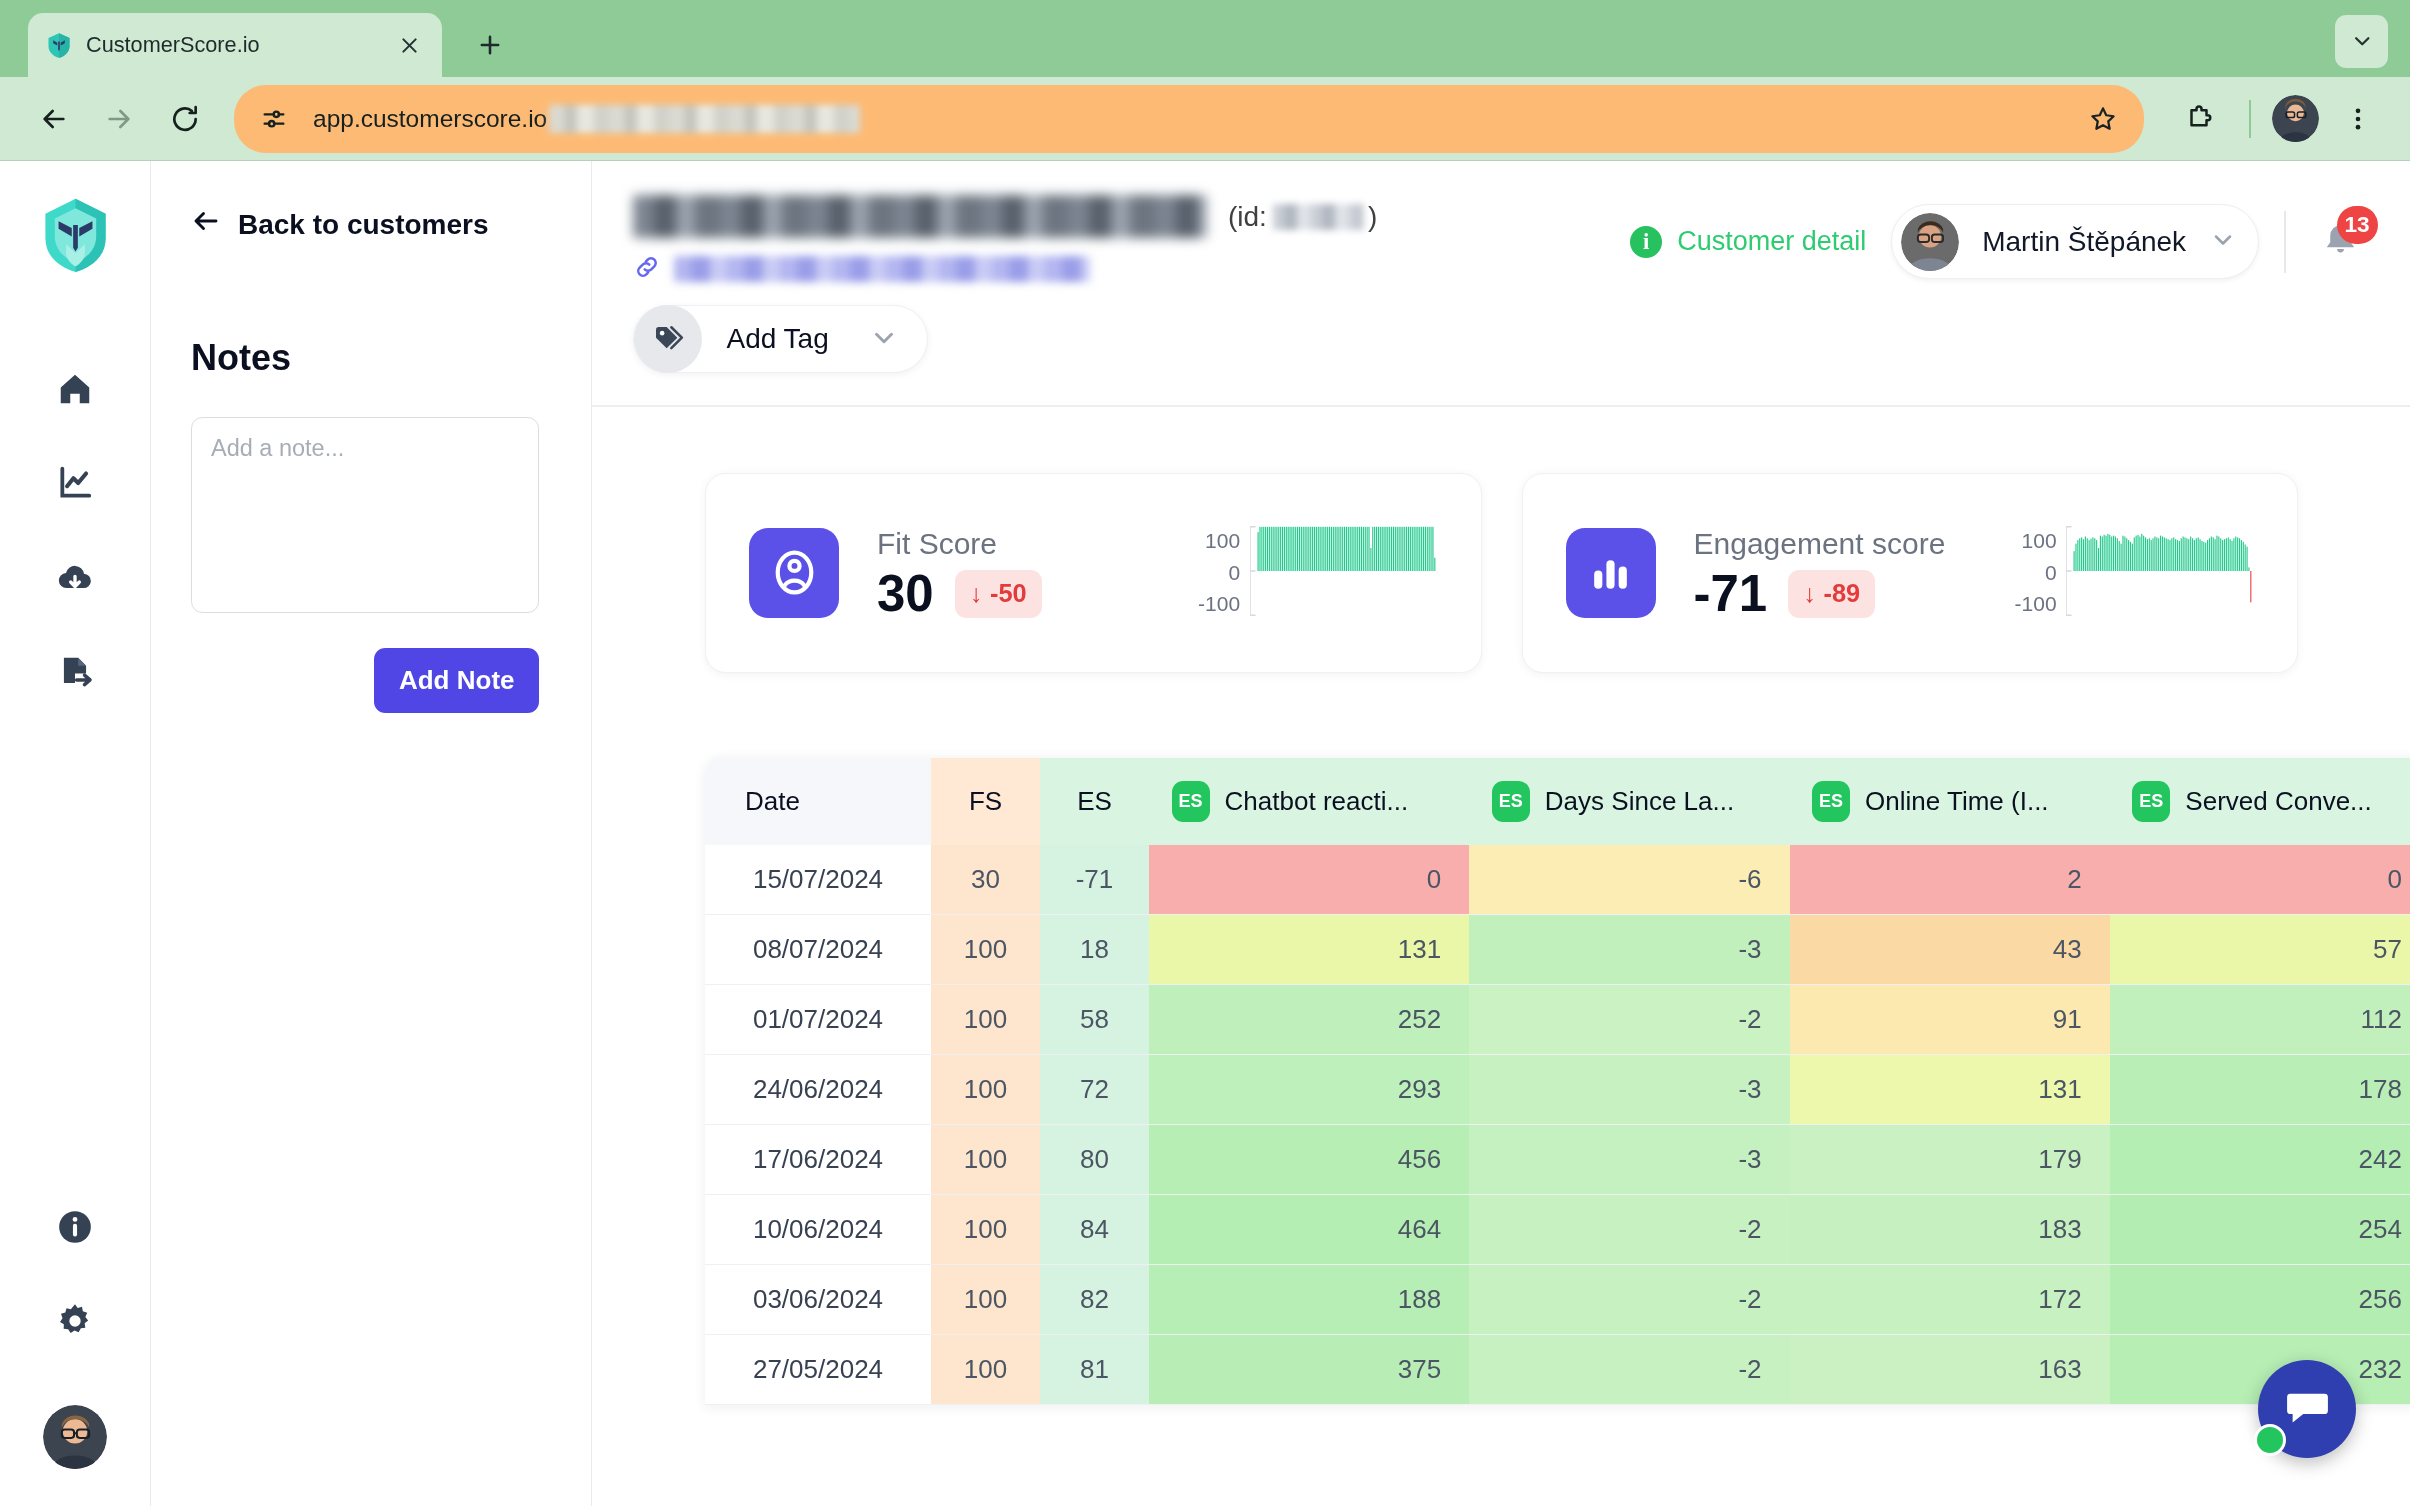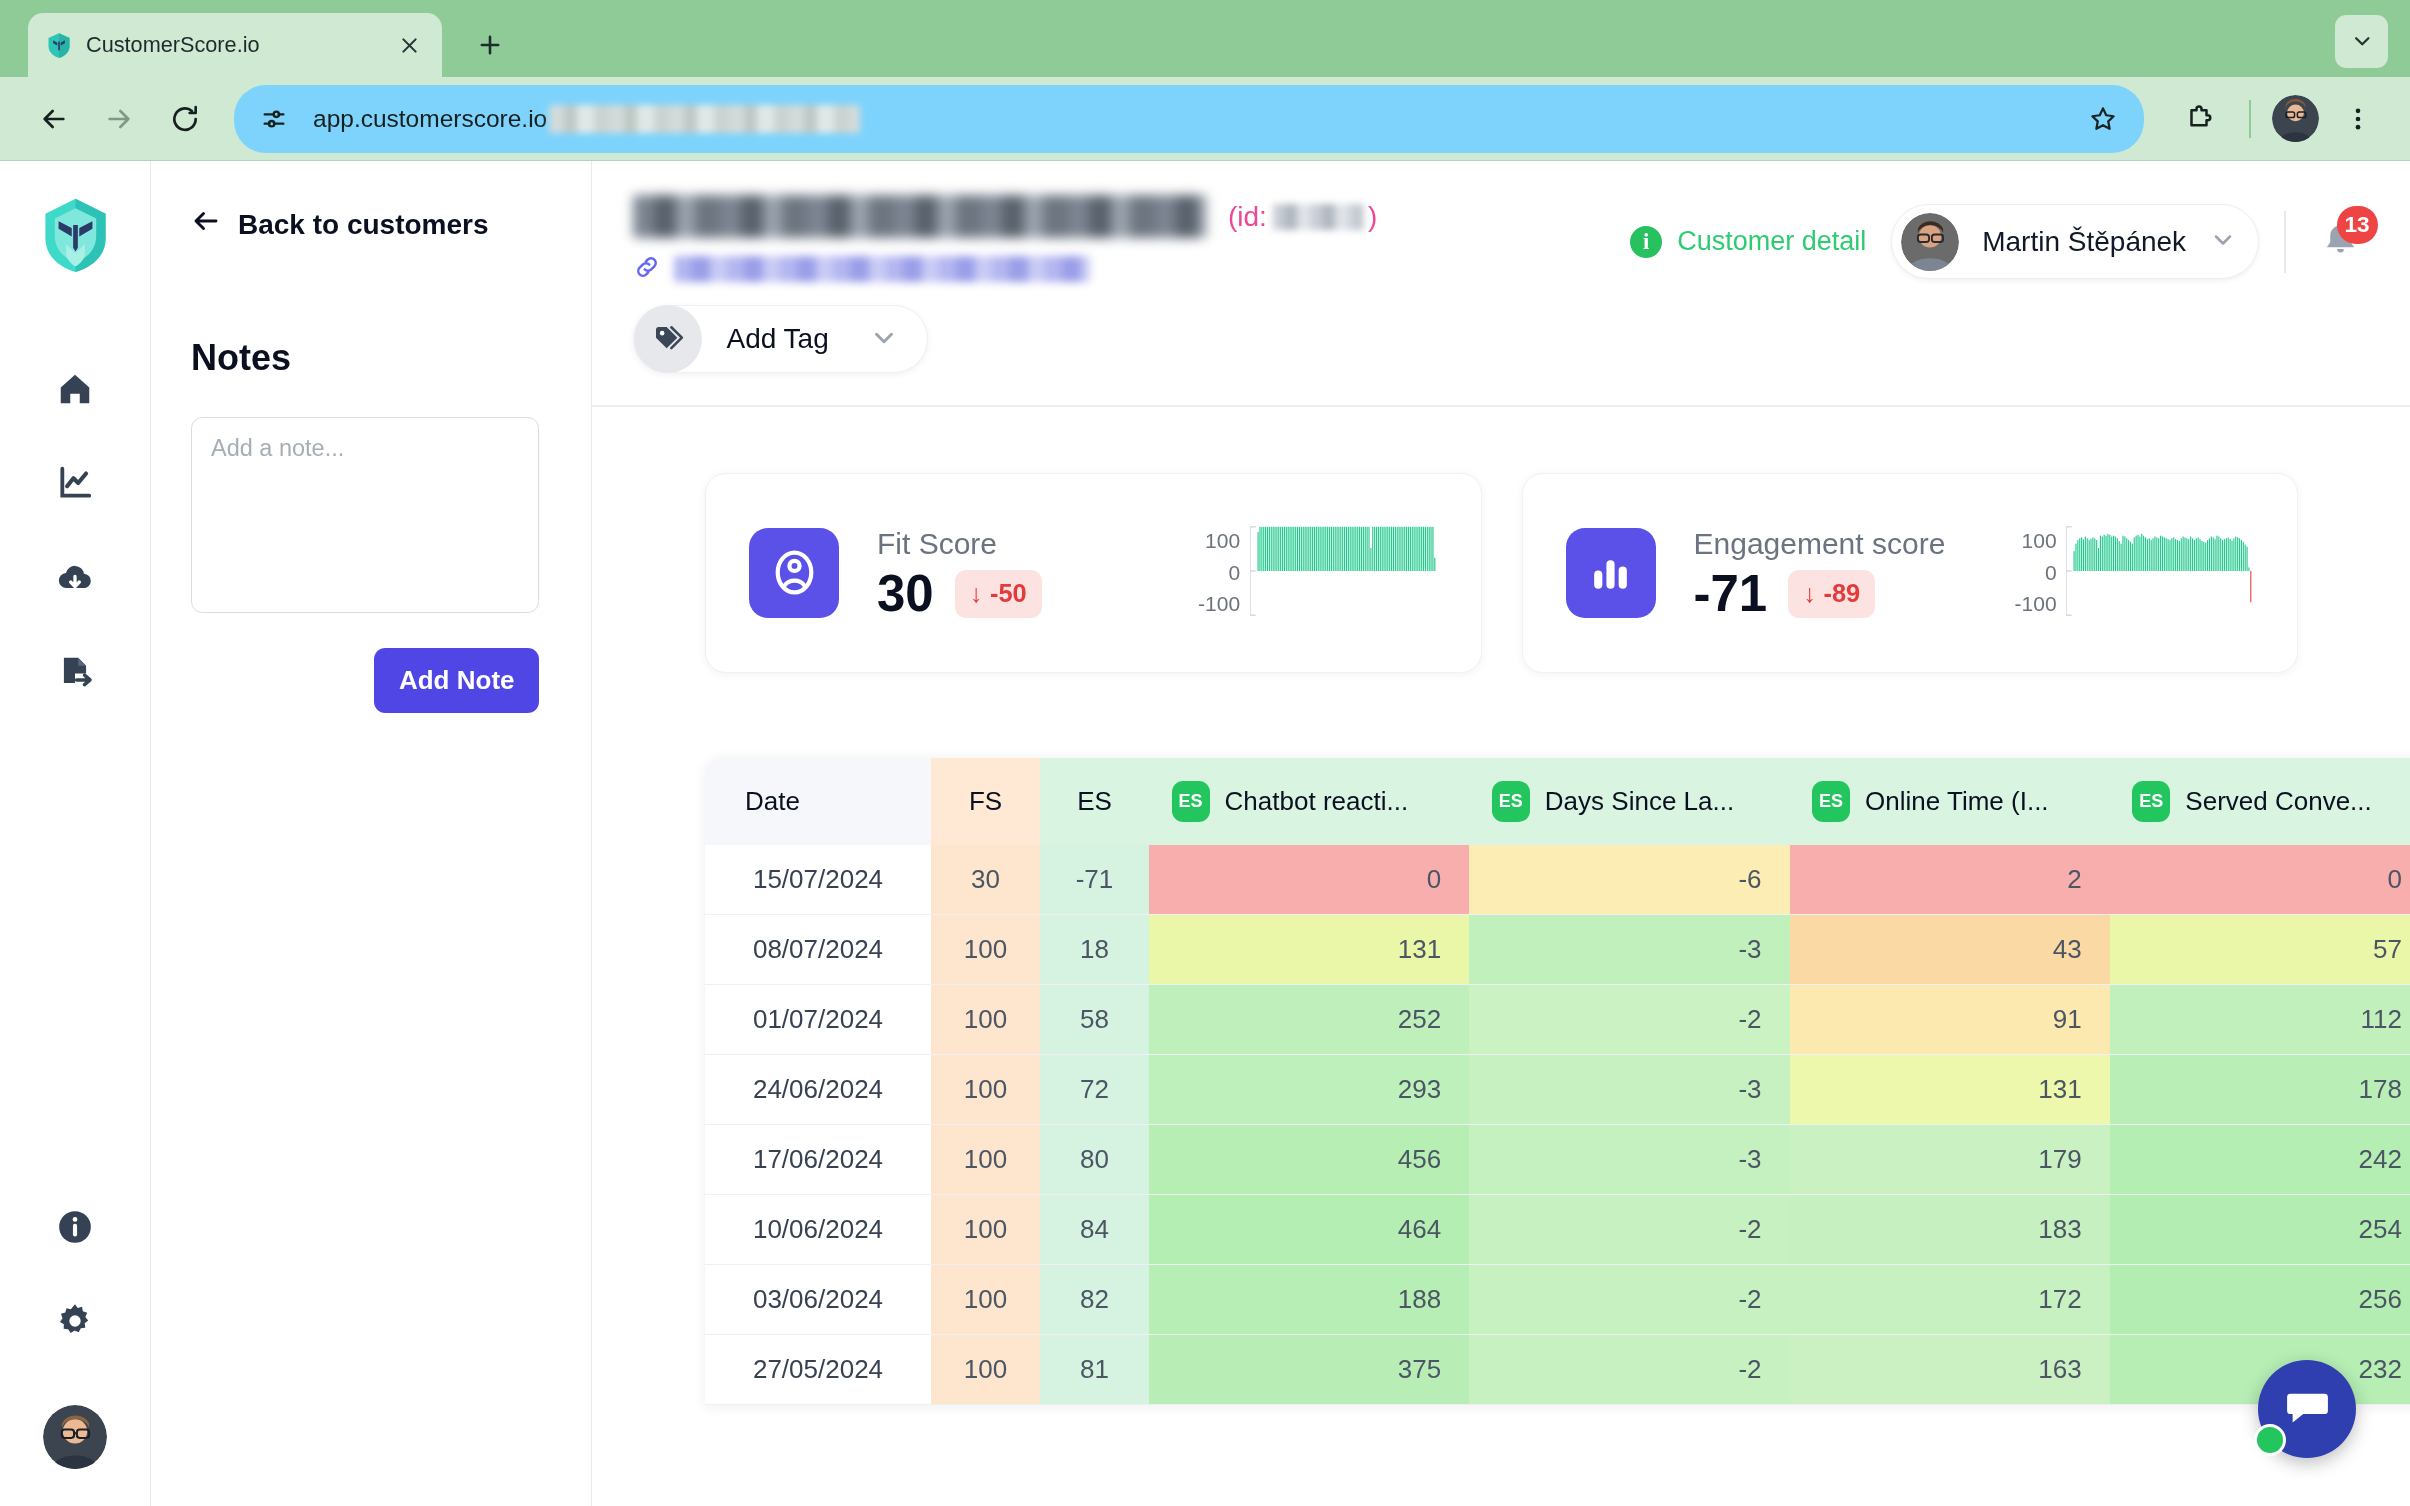--- a/index.html
+++ b/index.html
@@ -31,21 +31,21 @@
   .winctl { position: absolute; right: 22.6px; bottom: 9.4px; width: 53px; height: 53px;
     background: #cfe9d2; border-radius: 11.3px; display:flex; align-items:center; justify-content:center; }
 
   .toolbar {
     height: 83px; background: #cfe9d2; display: flex; align-items: center; padding: 0 24.5px; gap: 7.5px;
   }
   .tb-btn { width: 58px; height: 58px; display: flex; align-items: center; justify-content: center;
     border-radius: 50%; color: #1a2324; }
   .tb-btn.disabled { color: #7e9a86; }
   .omnibox {
-    flex: 1; height: 68px; background: #7dd3fc; border-radius: 32px; margin: 0 13px;
+    flex: 1; height: 68px; background: #fdba74; border-radius: 32px; margin: 0 13px;
     display: flex; align-items: center; padding: 0 15px; gap: 15px; position: relative;
   }
   .omni-site { width: 49px; height: 49px; border-radius: 50%; display: flex; align-items: center; justify-content: center; }
   .omni-url { font-size: 24.5px; color: #16201f; white-space: nowrap; display:flex; align-items:center; }
   .blur-url { display:inline-block; height: 28px; width: 311px; margin-left: 1.9px;
     background: repeating-linear-gradient(90deg,#d8dcd8 0 15px,#c3c8c3 15px 28px,#e6eae6 28px 45px,#cfd4cf 45px 60px);
     filter: blur(3.8px); opacity:.95; }
   .omni-star { margin-left: auto; width: 51px; height: 51px; display:flex; align-items:center; justify-content:center; }
   .tb-right { display: flex; align-items: center; gap: 9.4px; padding-left: 5.6px; }
   .tb-sep { width: 2.8px; height: 38px; background: #8ecb97; margin: 0 11.3px; }
@@ -81,21 +81,21 @@
 
   
   .main { flex: 1; display: flex; flex-direction: column; background: #fff; overflow: hidden; min-width:0; }
 
   .cust-header { padding: 34px 41px 0 41px; position: relative; }
   .cust-top { display: flex; align-items: flex-start; }
   .cust-name-row { display: flex; align-items: center; gap: 21px; }
   .blur-name { width: 574px; height: 43px;
     background: repeating-linear-gradient(90deg,#7b8490 0 21px,#59616c 21px 43px,#9aa2ad 43px 62px,#6d7580 62px 87px);
     filter: blur(5.6px); border-radius: 2.8px; }
-  .cust-id { font-size: 28px; color: #ec4899; display: flex; align-items: center; gap: 5.6px; text-align: center; }
+  .cust-id { font-size: 28px; color: #404040; display: flex; align-items: center; gap: 5.6px; text-align: center; }
   .blur-id { display:inline-block; width: 90px; height: 26px;
     background: repeating-linear-gradient(90deg,#c9ced6 0 11.3px,#b2b8c1 11.3px 24.5px,#dfe3e8 24.5px 38px);
     filter: blur(3.8px); }
   .cust-link-row { display: flex; align-items: center; gap: 13px; margin-top: 15px; }
   .blur-link { width: 416px; height: 26px;
     background: repeating-linear-gradient(90deg,#b3b6f0 0 17px,#9a9ee8 17px 36px,#c9cbf5 36px 53px);
     filter: blur(4.2px); border-radius: 2.8px; }
 
   .header-right { position: absolute; right: 41px; top: 43px; display: flex; align-items: center; gap: 24.5px; }
   .cust-detail-chip { display: flex; align-items: center; gap: 15px; font-size: 27px; color: #2ecc71; font-weight: 500; }

